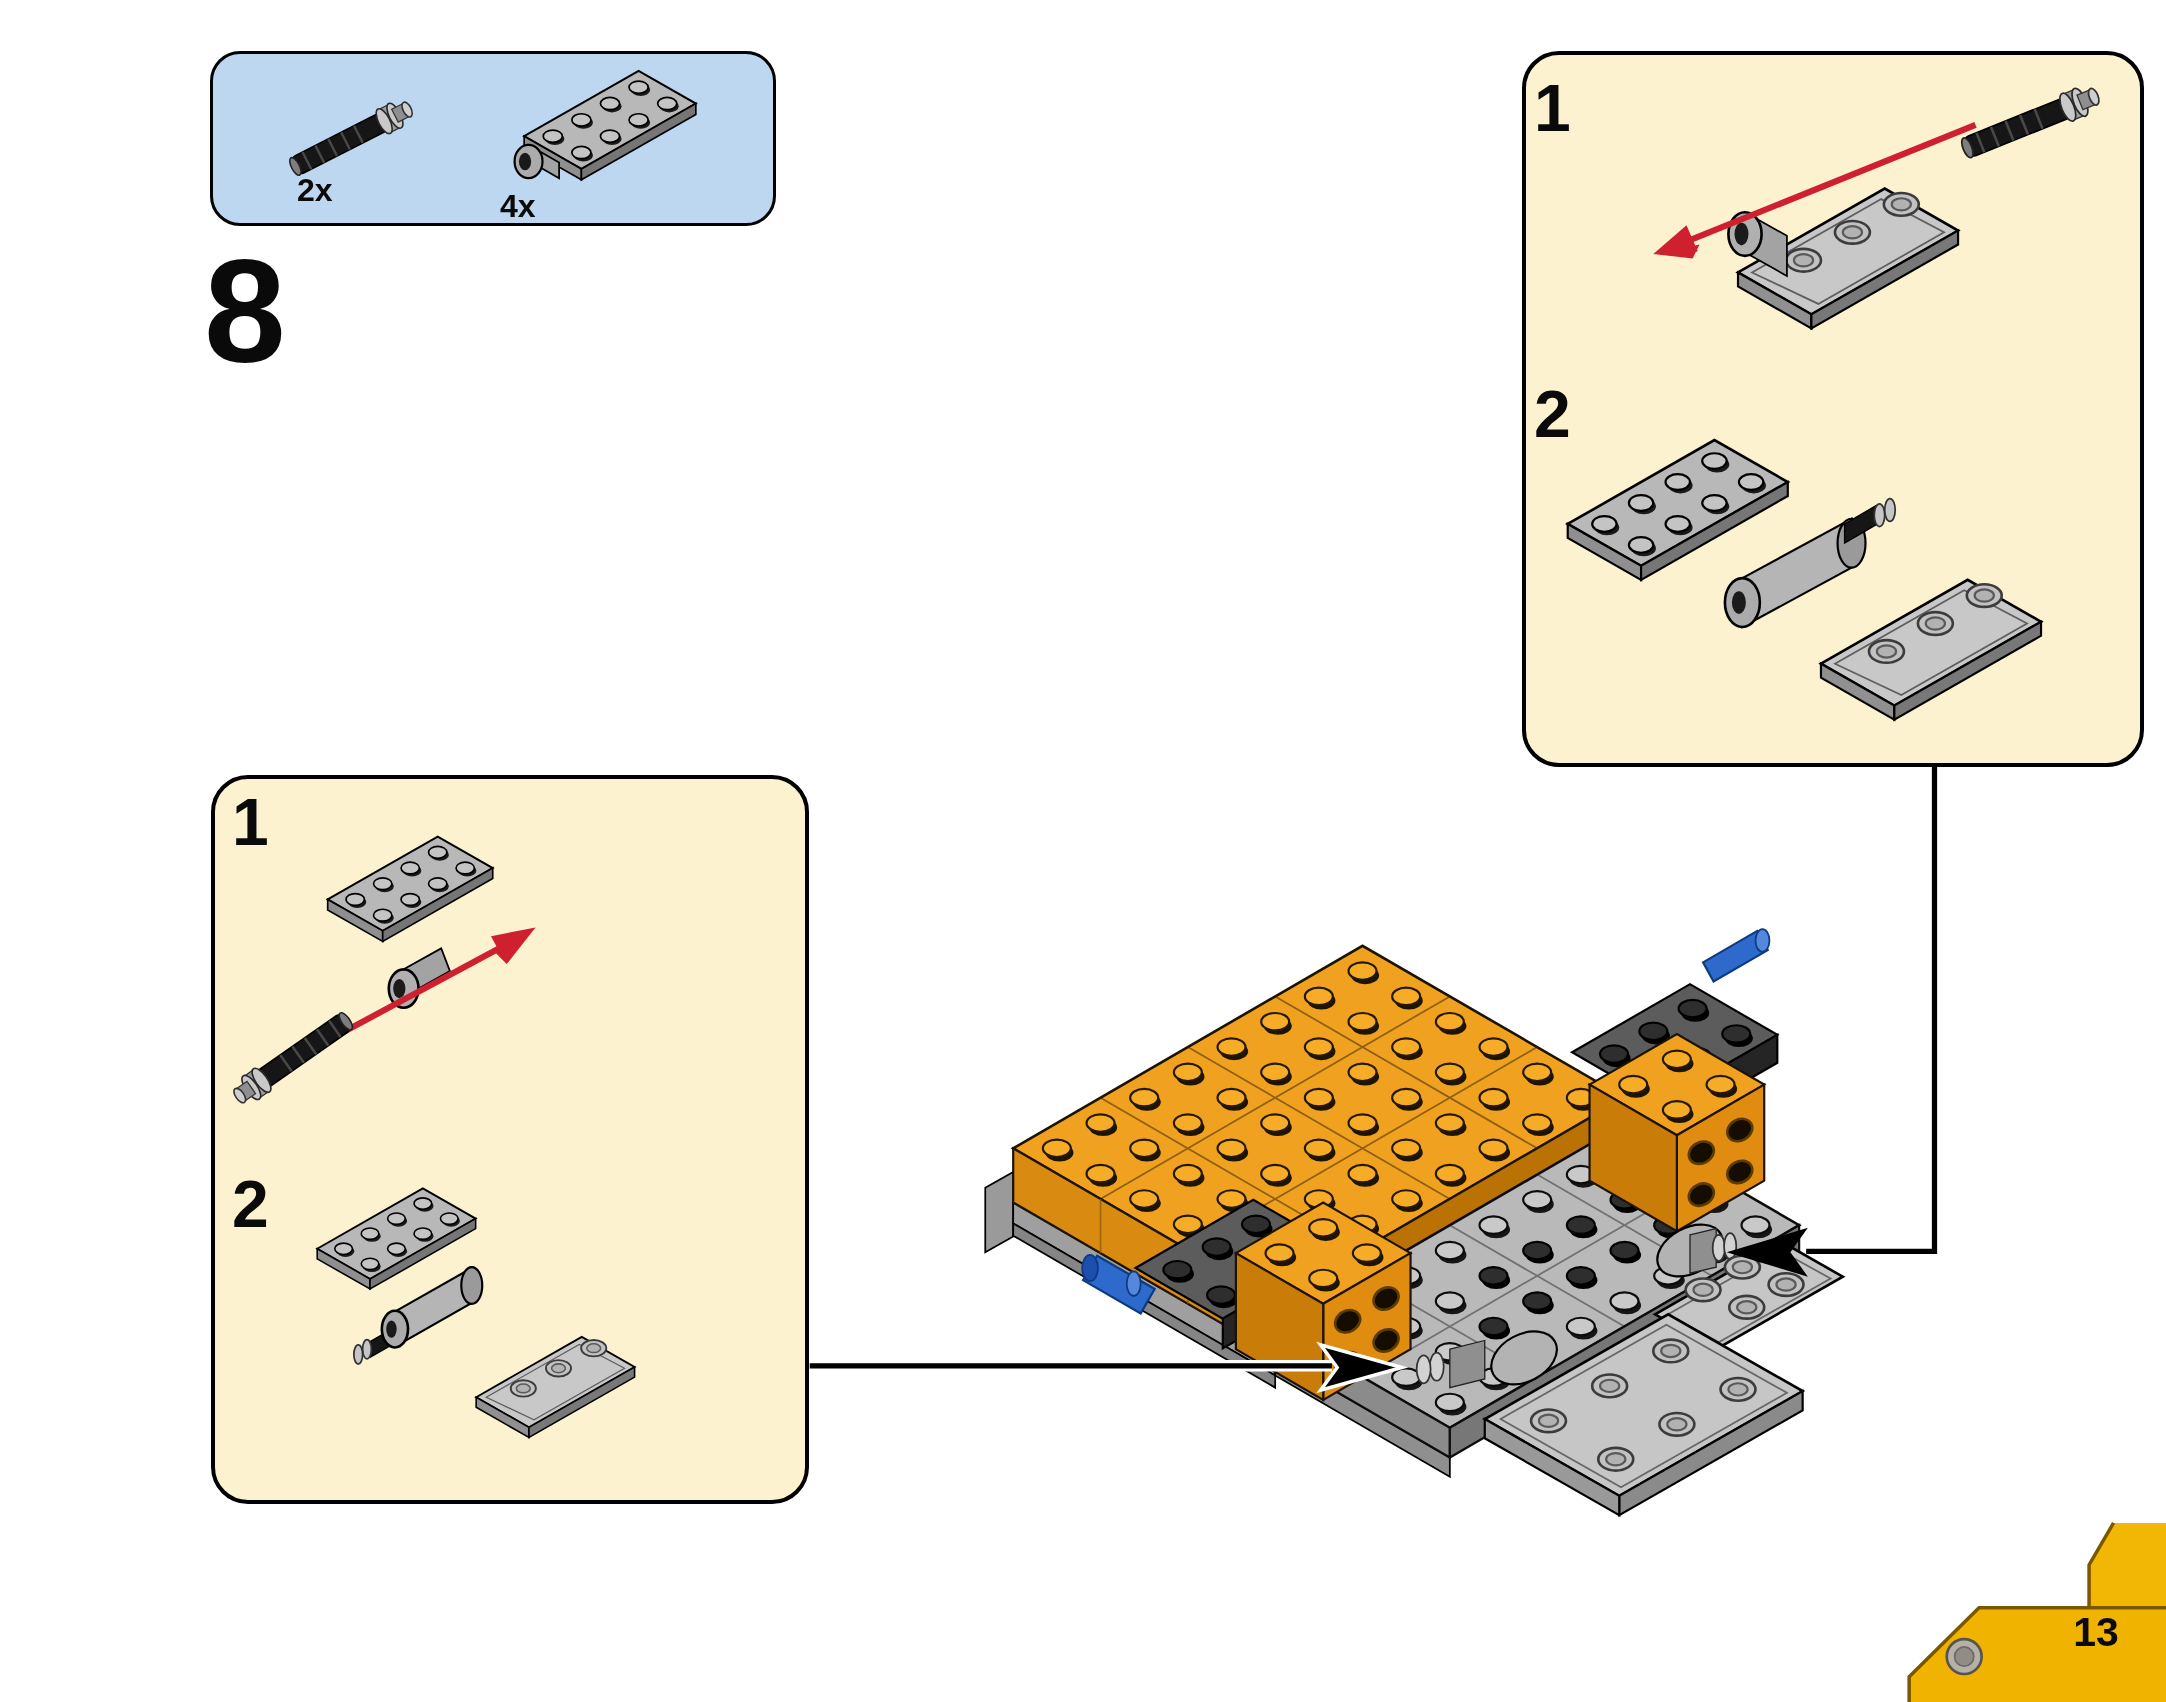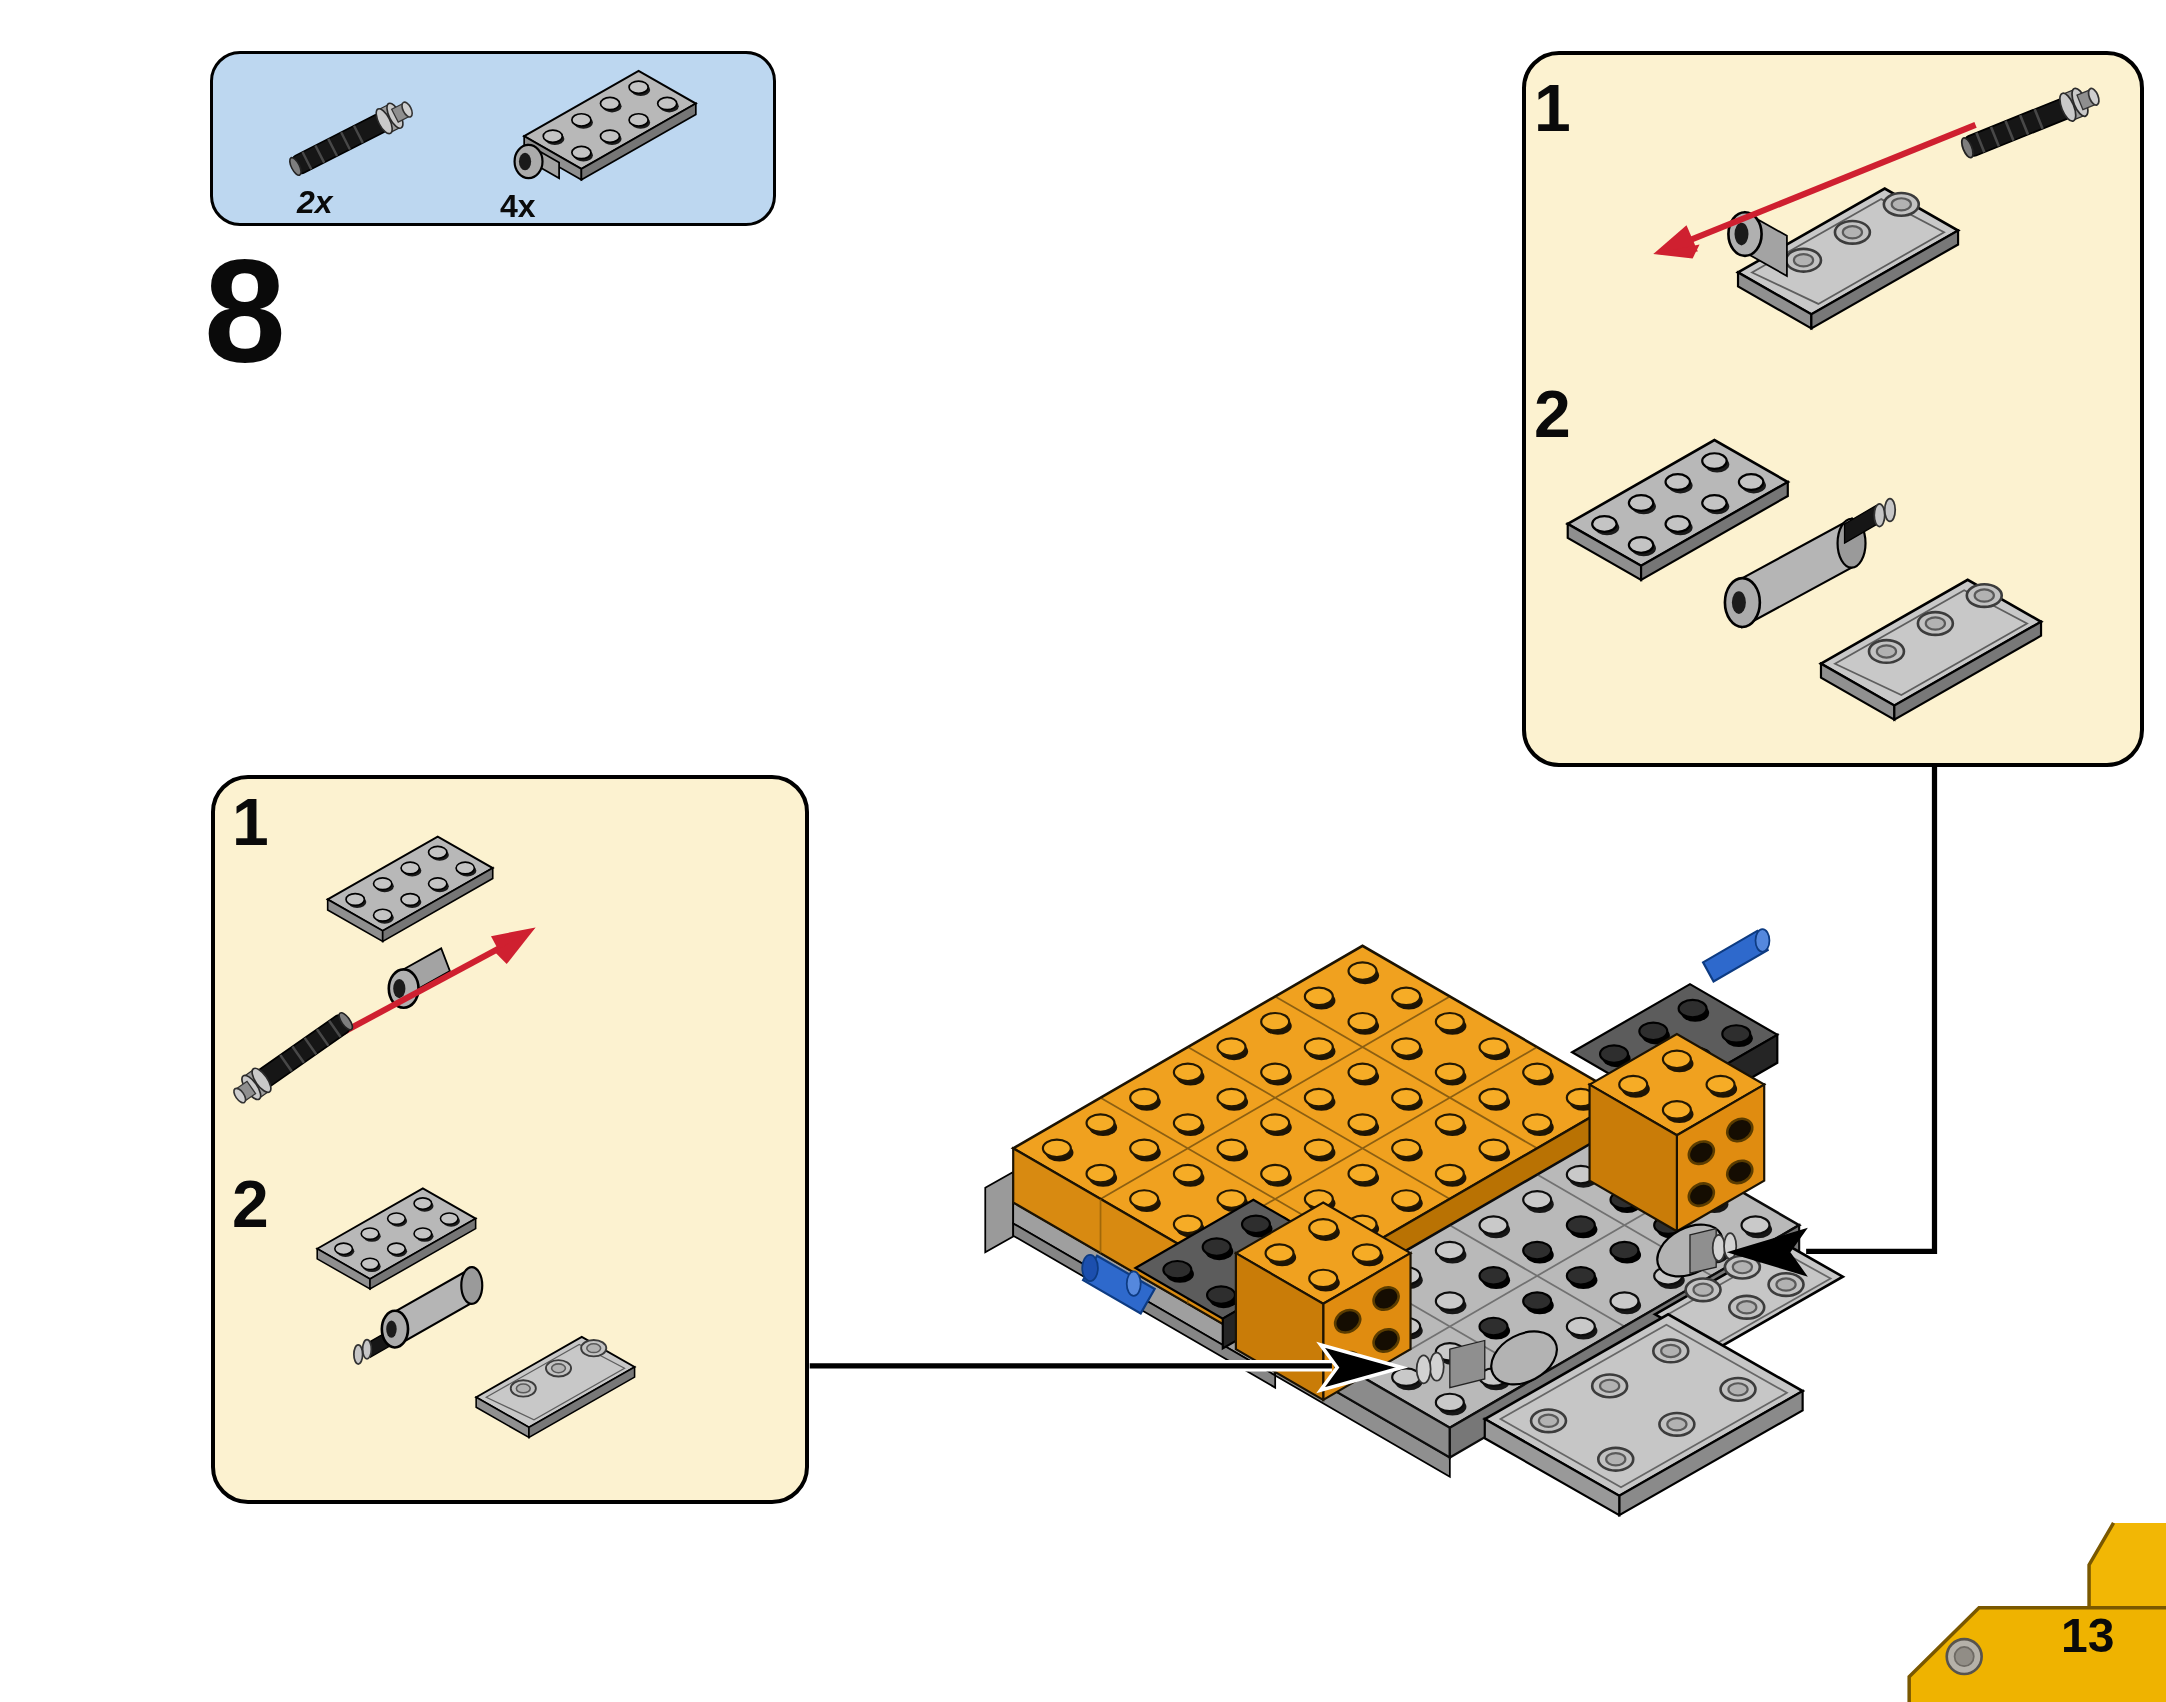--- a/index.html
+++ b/index.html
@@ -7,28 +7,28 @@
         font-family:"Liberation Sans",sans-serif;}
   .box{position:absolute;box-sizing:border-box;border:4.4px solid #000;}
   .parts-box{left:210px;top:51px;width:566px;height:175px;border-radius:30px;background:#bdd7f0;border-width:3.5px;}
   .callout{background:#fcf2d0;border-radius:37px;}
   .callout-tr{left:1522px;top:51px;width:622px;height:716px;}
   .callout-bl{left:211px;top:775px;width:598px;height:729px;}
   .art{position:absolute;left:0;top:0;width:2167px;height:1702px;}
   .lbl{position:absolute;color:#0a0a0a;font-weight:bold;line-height:1;}
   .step-number{left:204px;top:238px;font-size:147px;letter-spacing:-3.5px;}
   .qty{font-size:32px;}
-  .qty-pin{left:297px;top:186px;font-style:italic;}
+  .qty-pin{left:297px;top:174px;}
   .qty-plate{left:500px;top:190px;}
   .substep{font-size:66px;}
   .ss-tr1{left:1534px;top:75px;}
   .ss-tr2{left:1534px;top:381px;}
   .ss-bl1{left:232px;top:789px;}
   .ss-bl2{left:232px;top:1171px;}
-  .page-number{left:2061px;top:1612px;width:70px;font-size:48px;}
+  .page-number{left:2061px;top:1612px;width:70px;font-size:41px;text-align:center;}
 </style>
 </head>
 <body>
 
 <div class="page">
 
   <div class="box parts-box"></div>
   <div class="box callout callout-tr"></div>
   <div class="box callout callout-bl"></div>
 

